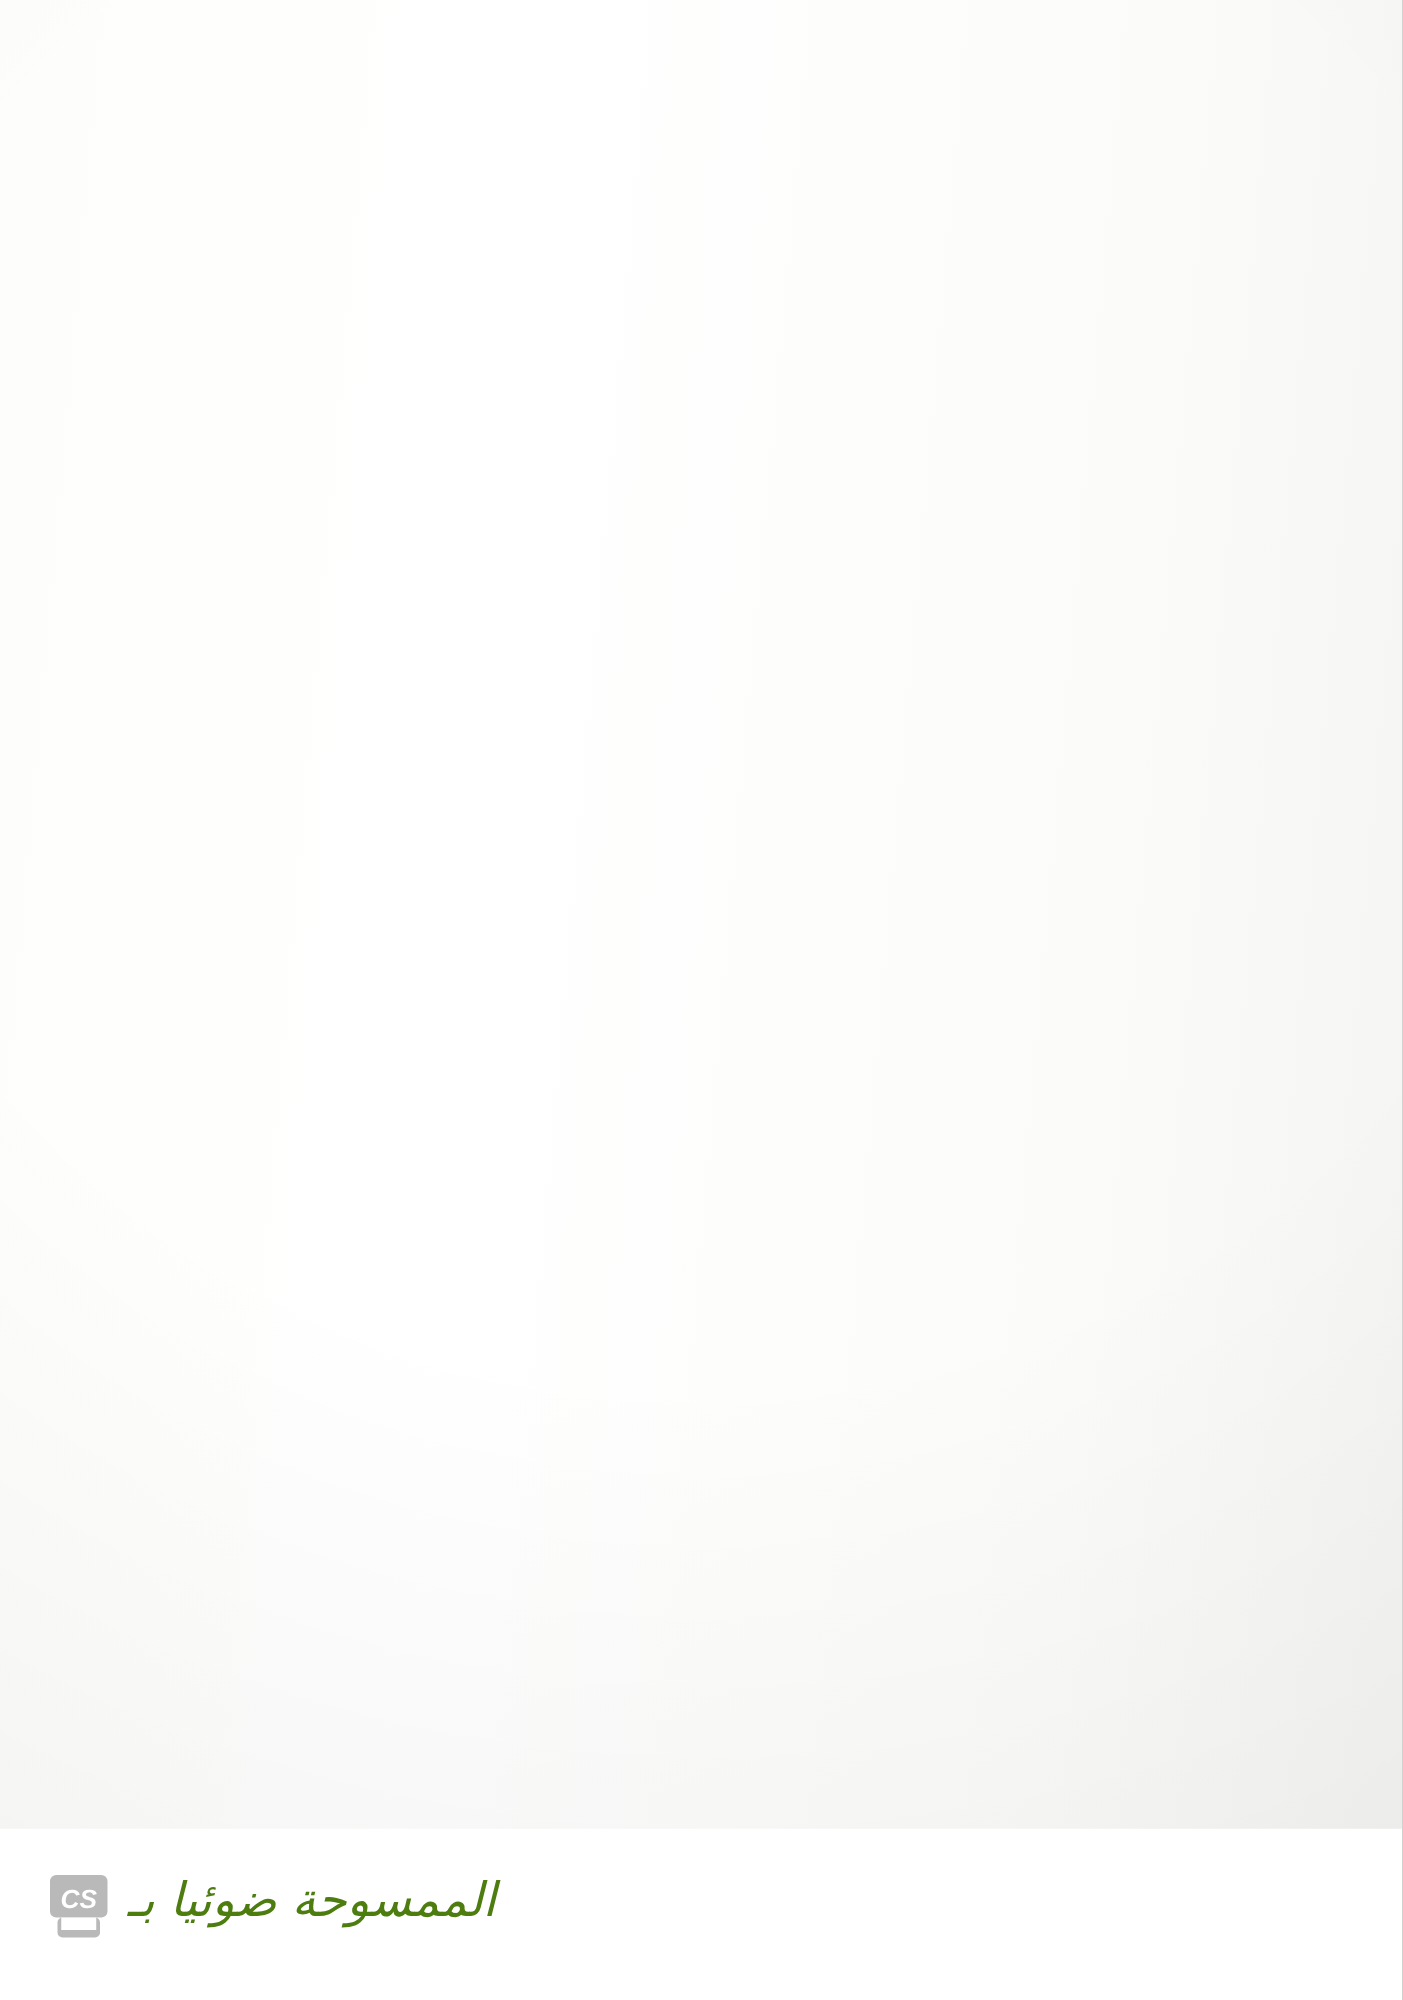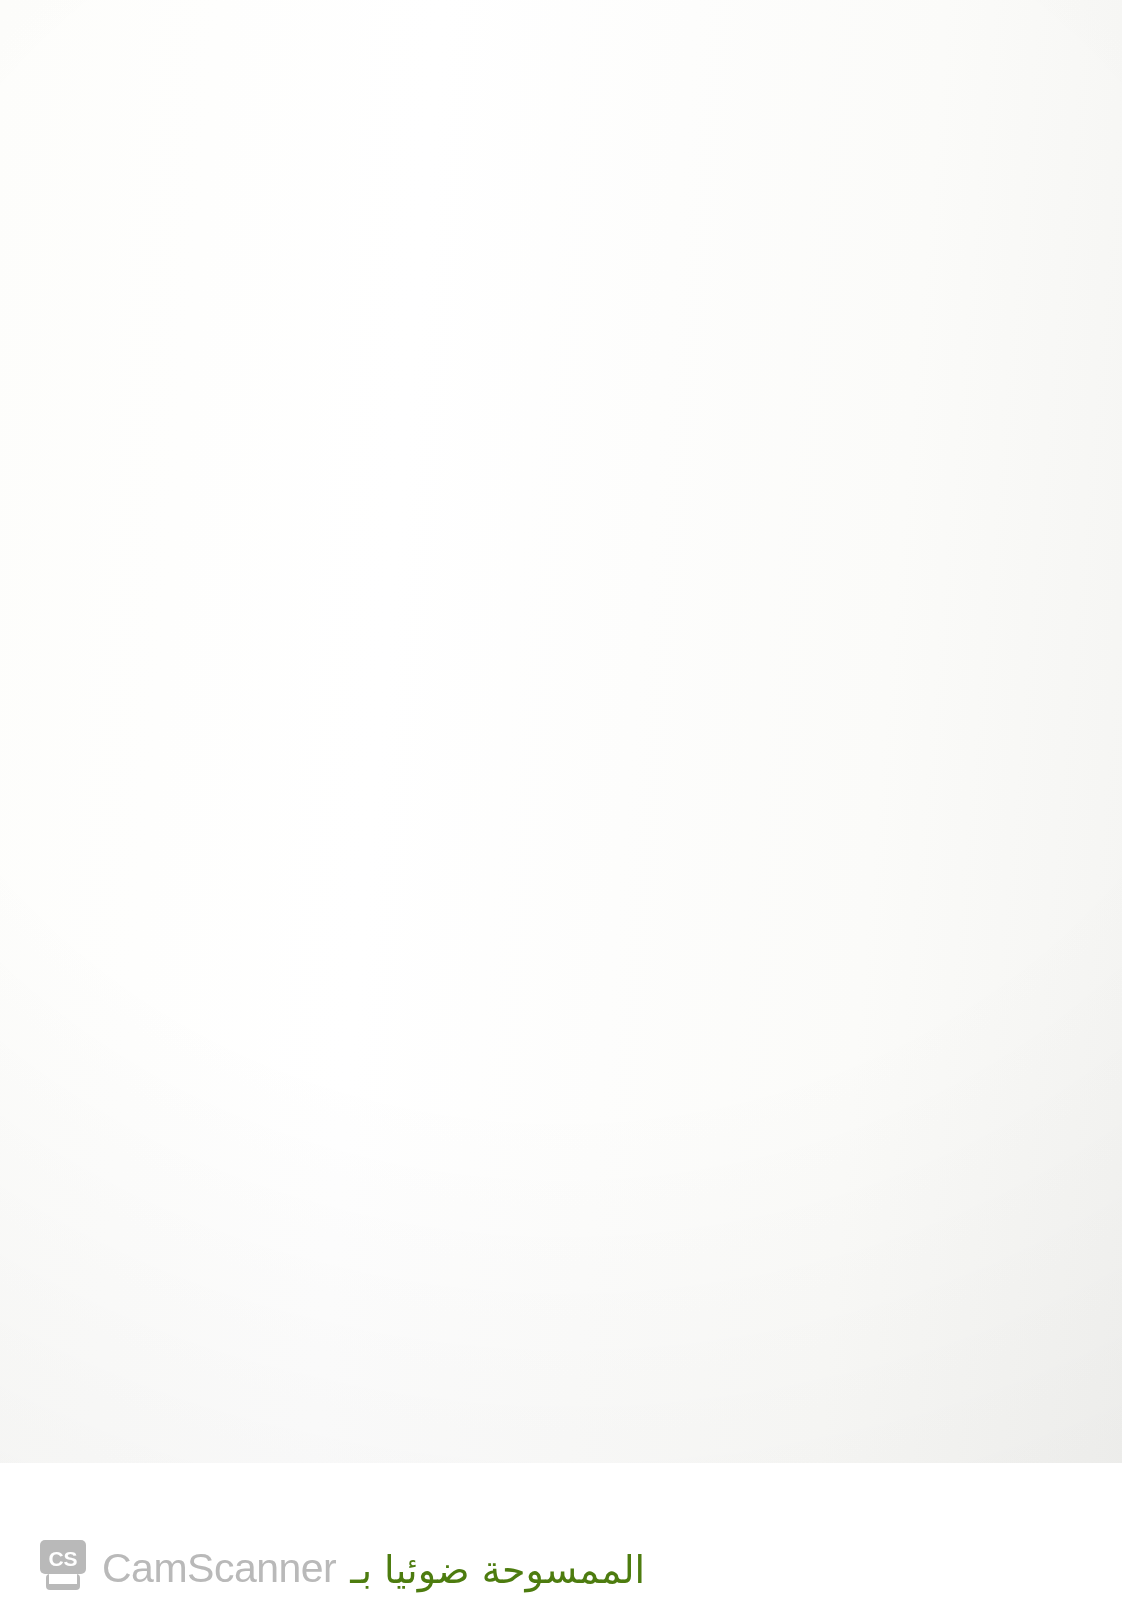--- a/index.html
+++ b/index.html
@@ -225,25 +225,26 @@
     position: absolute;
     left: 0;
     top: 1463px;
     width: 1122px;
     height: 137px;
     background: #ffffff;
   }
   .cs-wm {
     position: absolute;
     left: 38px;
-    top: 1538px;
+    top: 1498px;
     display: flex;
-    align-items: flex-end;
+    align-items: flex-start;
     gap: 14px;
     direction: ltr;
+    font-style: italic;
   }
   .cs-badge {
     width: 50px;
     height: 54px;
     position: relative;
   }
   .cs-word {
     font-size: 41px;
     color: #b9b9b9;
     letter-spacing: -0.5px;
@@ -370,16 +371,15 @@
   <div class="footer-bar"></div>
   <div class="cs-wm">
     <div class="cs-badge">
       <svg viewBox="0 0 50 54" width="50" height="54">
         <rect x="2" y="2" width="46" height="34" rx="5" fill="#b9b9b9"></rect>
         <rect x="8" y="36" width="34" height="16" rx="4" fill="#b9b9b9"></rect>
         <rect x="11" y="36" width="28" height="10" fill="#ffffff"></rect>
         <text x="25" y="28" font-size="21" font-weight="bold" fill="#ffffff" text-anchor="middle" font-family="Liberation Sans, sans-serif">CS</text>
       </svg>
     </div>
-    <span class="cs-word">CamScanner</span>
     <span class="cs-ar">الممسوحة ضوئيا بـ</span>
   </div>
 </div>
 
 </body></html>

